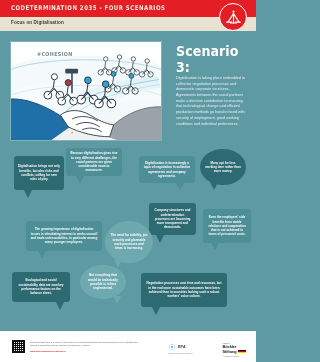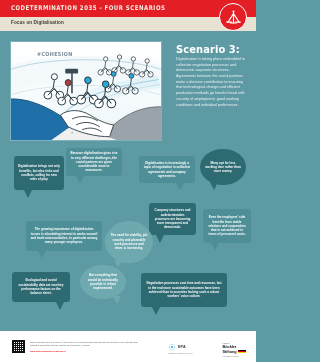--- a/index.html
+++ b/index.html
@@ -61,21 +61,21 @@
     letter-spacing:.35px;
     font-family:"DejaVu Sans Condensed","Liberation Sans",sans-serif;
     z-index:4;
   }
 
   
   .scenario {
     position:absolute; left:176px; top:12px; width:74px;
   }
   .scenario-title {
-    font-size:11px; font-weight:bold; color:#ffffff;
+    font-size:14px; font-weight:bold; color:#ffffff;
     letter-spacing:.1px; margin-bottom:1px;
     font-family:"DejaVu Sans Condensed","Liberation Sans",sans-serif;
   }
   .scenario-body {
     font-size:3.75px; line-height:1.52; color:#e9f2f3;
     text-align:left;
   }
 
   
   .bubble {

